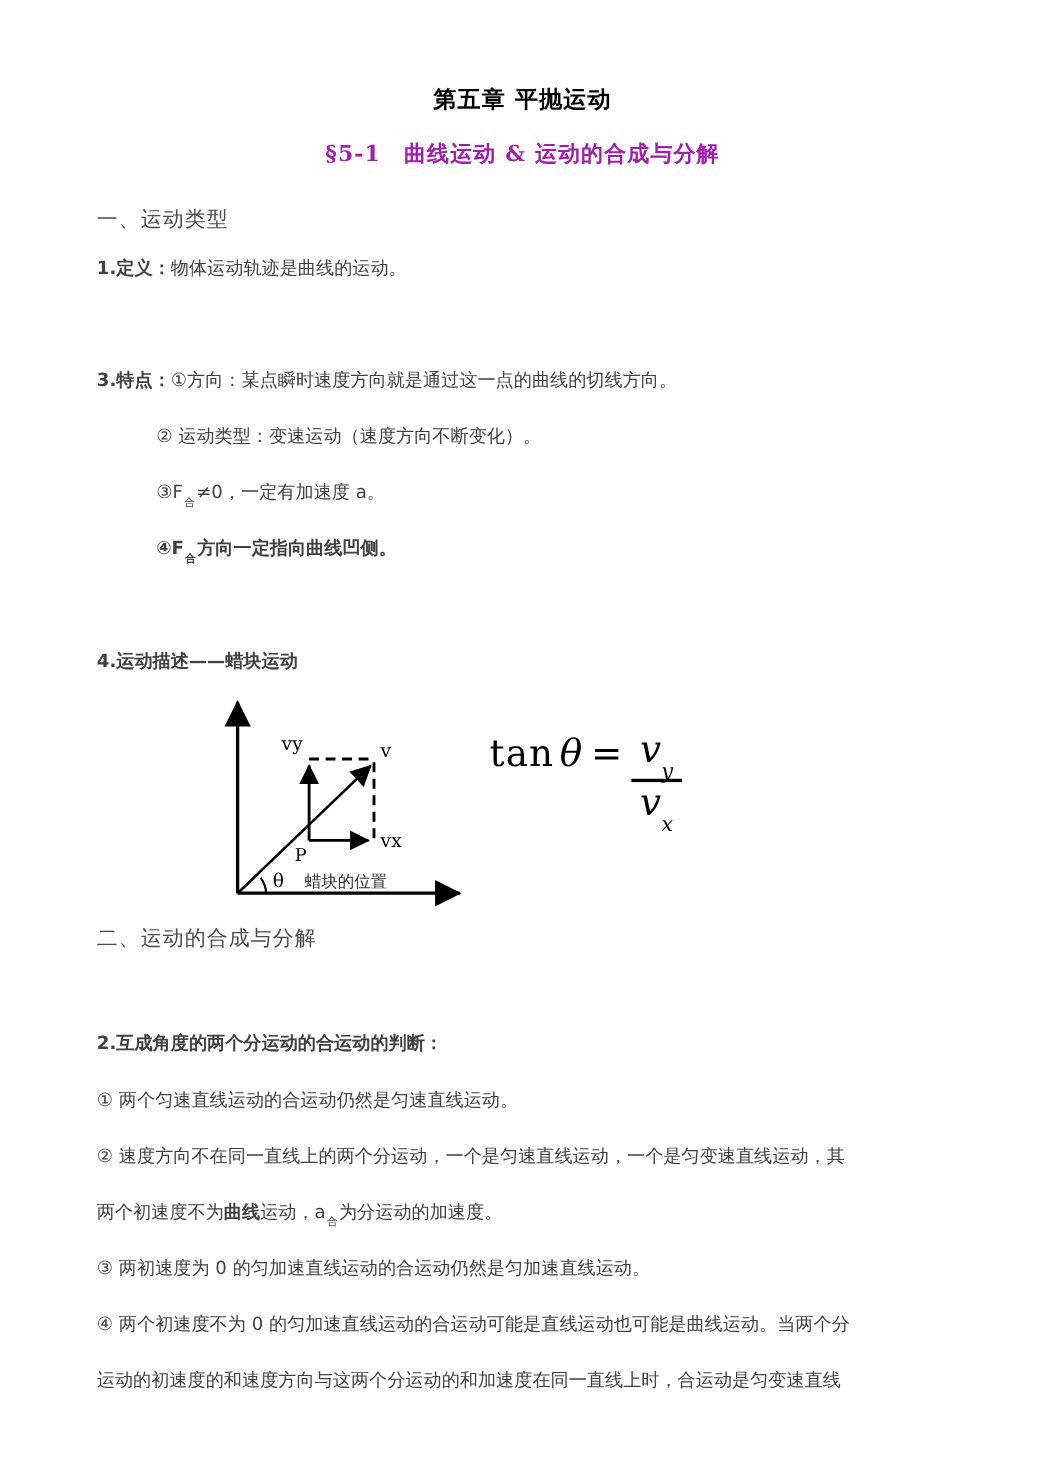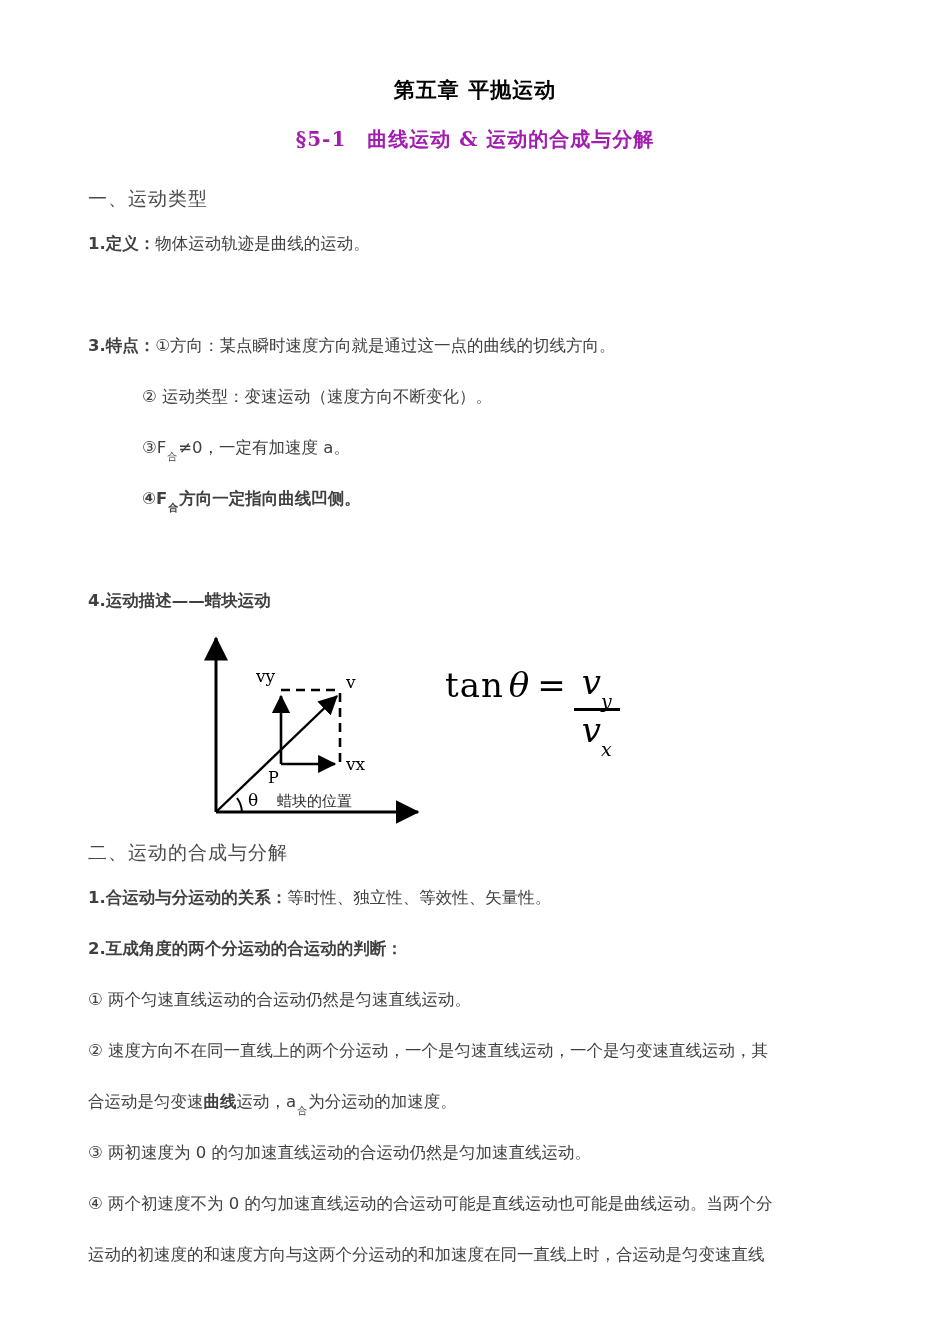--- a/index.html
+++ b/index.html
@@ -212,32 +212,29 @@
       <span class="frac">
         <span class="num"><span>v</span><span class="vsub">y</span></span>
         <span class="bar"></span>
         <span class="den"><span>v</span><span class="vsub">x</span></span>
       </span>
     </div>
   </div>
 
   <div class="section-head" style="top:840px;">二、运动的合成与分解</div>
 
-  <div class="para lvl0" style="top:888px;">
-    <span class="b">1.合运动与分运动的关系</span><span class="b">：</span><span>等时性、独立性、等效性、矢量性。</span>
-  </div>
 
   <div class="para lvl0 b" style="top:939px;">2.互成角度的两个分运动的合运动的判断：</div>
 
   <div class="para lvl0" style="top:990px;">① 两个匀速直线运动的合运动仍然是匀速直线运动。</div>
 
   <div class="para lvl0" style="top:1041px;">② 速度方向不在同一直线上的两个分运动，一个是匀速直线运动，一个是匀变速直线运动，其</div>
 
   <div class="para lvl0" style="top:1092px;">
-    <span>合运动是匀变速</span><span class="b">曲线</span><span>运动，a</span><span class="sub">合</span><span>为分运动的加速度。</span>
+    <span>两个初速度不为</span><span class="b">曲线</span><span>运动，a</span><span class="sub">合</span><span>为分运动的加速度。</span>
   </div>
 
   <div class="para lvl0" style="top:1143px;">③ 两初速度为 0 的匀加速直线运动的合运动仍然是匀加速直线运动。</div>
 
   <div class="para lvl0" style="top:1194px;">④ 两个初速度不为 0 的匀加速直线运动的合运动可能是直线运动也可能是曲线运动。当两个分</div>
 
   <div class="para lvl0" style="top:1245px;">运动的初速度的和速度方向与这两个分运动的和加速度在同一直线上时，合运动是匀变速直线</div>
 
 </div>
 

